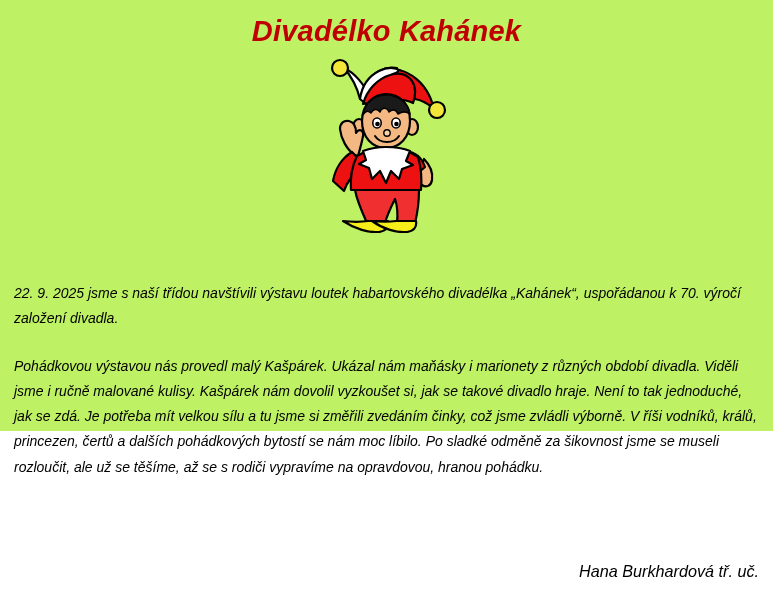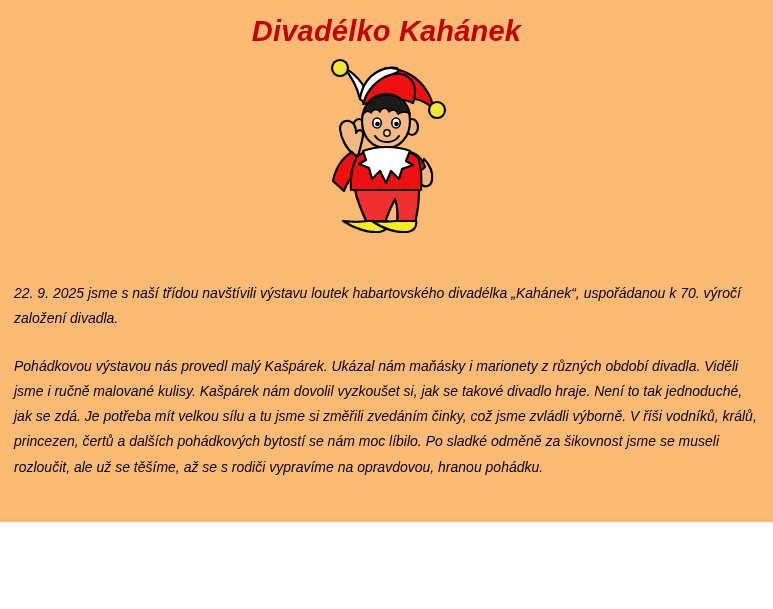--- a/index.html
+++ b/index.html
@@ -11,22 +11,22 @@
   body {
     width: 773px;
     height: 609px;
     overflow: hidden;
     font-family: "Liberation Sans", sans-serif;
     color: #000000;
   }
   .page {
     position: relative;
     width: 773px;
-    height: 522px;
-    background: #fdba74;
+    height: 431px;
+    background: #bef264;
     box-sizing: border-box;
   }
 
   
   .doc-title {
     position: absolute;
     top: 14px;
     left: 0;
     width: 773px;
     text-align: center;
@@ -163,14 +163,15 @@
                  C 86 178, 72 174, 61 166 C 70 167, 78 167, 85 166 Z" fill="#F5EE18"></path>
       </g>
     </svg>
   </div>
 
   <div class="body-text">
     <p class="para para-intro">22. 9. 2025 jsme s naší třídou navštívili výstavu loutek habartovského divadélka „Kahánek“, uspořádanou k 70. výročí založení divadla.</p>
     <p class="para">Pohádkovou výstavou nás provedl malý Kašpárek. Ukázal nám maňásky i marionety z různých období divadla. Viděli jsme i ručně malované kulisy. Kašpárek nám dovolil vyzkoušet si, jak se takové divadlo hraje. Není to tak jednoduché, jak se zdá. Je potřeba mít velkou sílu a tu jsme si změřili zvedáním činky, což jsme zvládli výborně. V říši vodníků, králů, princezen, čertů a dalších pohádkových bytostí se nám moc líbilo. Po sladké odměně za šikovnost jsme se museli rozloučit, ale už se těšíme, až se s rodiči vypravíme na opravdovou, hranou pohádku.</p>
   </div>
 
+  <div class="signature">Hana Burkhardová tř. uč.</div>
 
 </div>
 
 </body></html>

